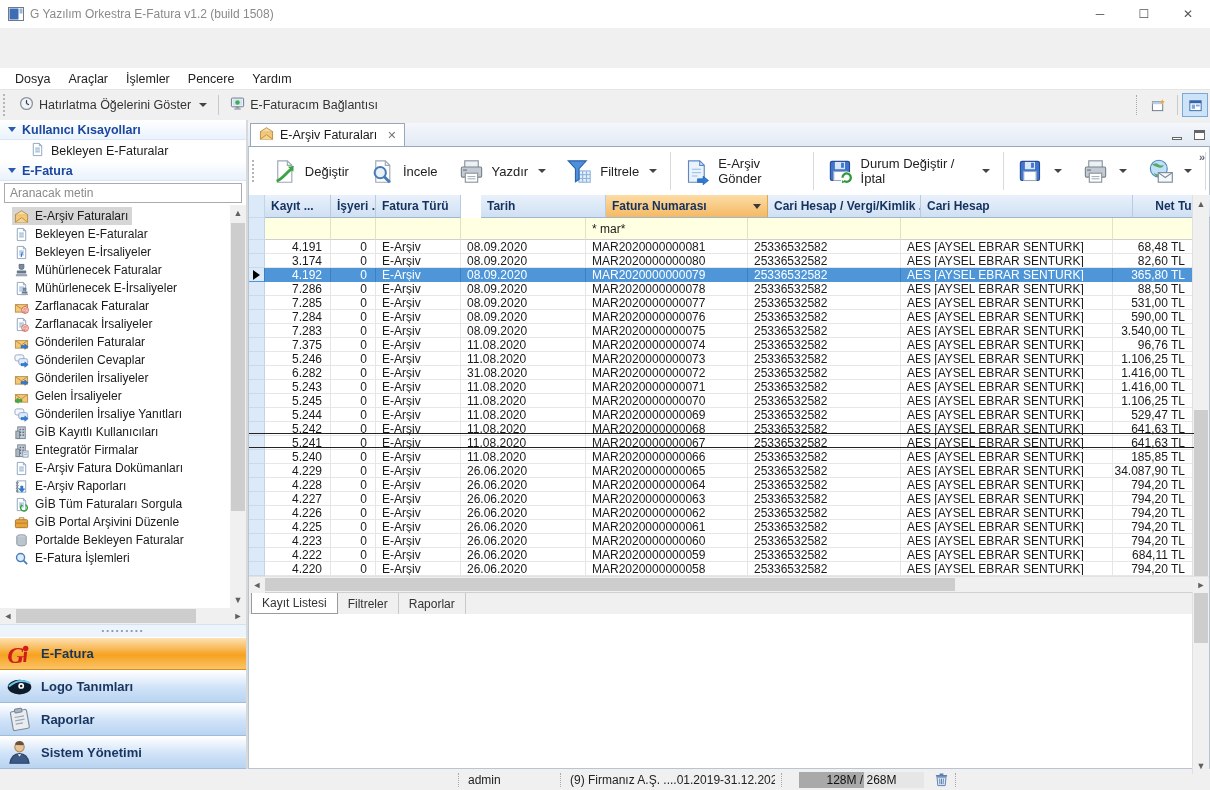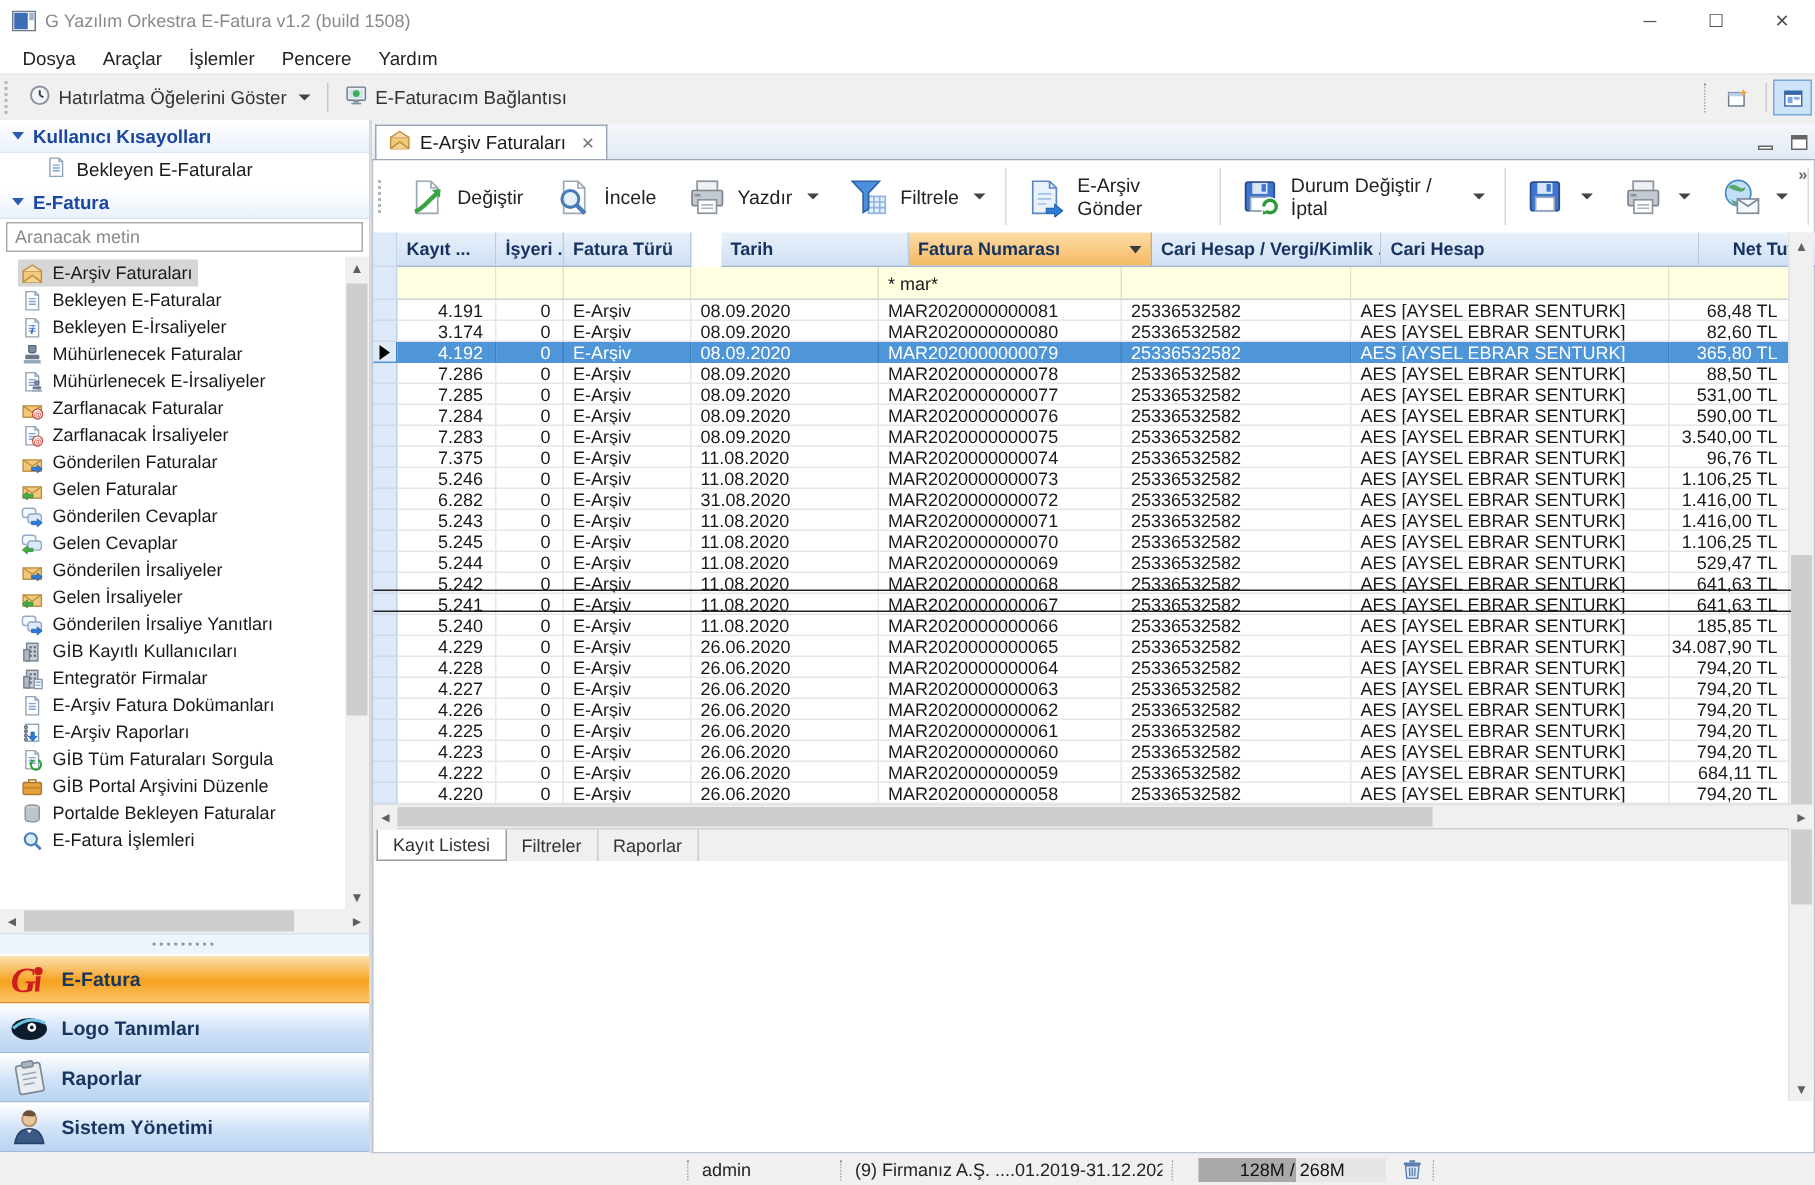--- a/index.html
+++ b/index.html
@@ -7,21 +7,21 @@
     font-family:"Liberation Sans", sans-serif; font-size:12px; color:#1a1a1a; }
   .window { width:1210px; height:790px; display:flex; flex-direction:column; background:#f0f0f0; }
 
   
   .titlebar { height:28px; background:#fff; display:flex; align-items:center; padding-left:8px; flex:0 0 auto; }
   .titlebar .app-ico { width:16px; height:14px; margin-right:6px; }
   .titlebar .title { color:#8a8a8a; font-size:12px; flex:1; }
   .win-btn { width:44px; height:28px; display:flex; align-items:center; justify-content:center; color:#555; font-size:12px; cursor:default; }
 
   
-  .menubar { height:21px; background:#fff; display:flex; align-items:center; padding-left:6px; flex:0 0 auto; }
+  .menubar { height:21px; background:#fff; display:flex; align-items:center; padding-left:6px; flex:0 0 auto;margin-top:40px; }
   .menu-item { padding:2px 9px; font-size:12.5px; color:#222; }
 
   
   .app-toolbar { height:31px; background:#f0f0f0; border-top:1px solid #e5e5e5; display:flex; align-items:center; flex:0 0 auto; }
   .grip-v { width:5px; height:22px; border-left:2px dotted #b5b5b5; margin:0 4px 0 3px; }
   .tbtn { display:flex; align-items:center; gap:5px; padding:3px 7px; font-size:12.5px; color:#333; }
   .caret { width:0; height:0; border-left:4px solid transparent; border-right:4px solid transparent; border-top:4px solid #444; margin-left:3px; }
   .vsep { width:1px; height:20px; background:#c9c9c9; margin:0 4px; }
   .app-toolbar .spacer { flex:1; }
   .mini-btn { width:26px; height:24px; display:flex; align-items:center; justify-content:center; margin-right:2px; border:1px solid transparent; }
@@ -342,50 +342,26 @@
                     <path d="M7.5 11.2 h4 v-1.7 l3.6 2.9 -3.6 2.9 v-1.7 h-4 z" fill="#2e7cd6" stroke="#1b5ca8" stroke-width="0.5"></path>
                   </svg>
                 </span>
                 <span>Gönderilen Faturalar</span>
               </span>
             </div>
             <div class="tree-item">
               <span class="ti-inner">
                 <span style="display: flex;">
                   <svg width="15" height="15" viewBox="0 0 16 16">
-                    <rect x="1.5" y="6" width="13" height="8" fill="#f3c979" stroke="#b98f43"></rect>
-                    <path d="M1.5 6 l6.5 4.5 6.5 -4.5" fill="none" stroke="#b98f43"></path>
-                    <path d="M8.5 11.2 h-4 v-1.7 l-3.6 2.9 3.6 2.9 v-1.7 h4 z" fill="#3fae49" stroke="#2c8a36" stroke-width="0.5"></path>
-                  </svg>
-                </span>
-                <span>Gelen Faturalar</span>
-              </span>
-            </div>
-            <div class="tree-item">
-              <span class="ti-inner">
-                <span style="display: flex;">
-                  <svg width="15" height="15" viewBox="0 0 16 16">
                     <rect x="1" y="2" width="9.5" height="6.5" rx="2" fill="#f4f8fd" stroke="#93a9c4"></rect>
                     <rect x="5" y="6" width="9.5" height="6.5" rx="2" fill="#dcebfb" stroke="#93a9c4"></rect>
                     <path d="M7.5 11.2 h4 v-1.7 l3.6 2.9 -3.6 2.9 v-1.7 h-4 z" fill="#2e7cd6" stroke="#1b5ca8" stroke-width="0.5"></path>
                   </svg>
                 </span>
                 <span>Gönderilen Cevaplar</span>
-              </span>
-            </div>
-            <div class="tree-item">
-              <span class="ti-inner">
-                <span style="display: flex;">
-                  <svg width="15" height="15" viewBox="0 0 16 16">
-                    <rect x="1" y="2" width="9.5" height="6.5" rx="2" fill="#f4f8fd" stroke="#93a9c4"></rect>
-                    <rect x="5" y="6" width="9.5" height="6.5" rx="2" fill="#dcebfb" stroke="#93a9c4"></rect>
-                    <path d="M8.5 11.2 h-4 v-1.7 l-3.6 2.9 3.6 2.9 v-1.7 h4 z" fill="#3fae49" stroke="#2c8a36" stroke-width="0.5"></path>
-                  </svg>
-                </span>
-                <span>Gelen Cevaplar</span>
               </span>
             </div>
             <div class="tree-item">
               <span class="ti-inner">
                 <span style="display: flex;">
                   <svg width="15" height="15" viewBox="0 0 16 16">
                     <rect x="1.5" y="6" width="13" height="8" fill="#f3c979" stroke="#b98f43"></rect>
                     <path d="M1.5 6 l6.5 4.5 6.5 -4.5" fill="none" stroke="#b98f43"></path>
                     <path d="M7.5 11.2 h4 v-1.7 l3.6 2.9 -3.6 2.9 v-1.7 h-4 z" fill="#2e7cd6" stroke="#1b5ca8" stroke-width="0.5"></path>
                   </svg>

